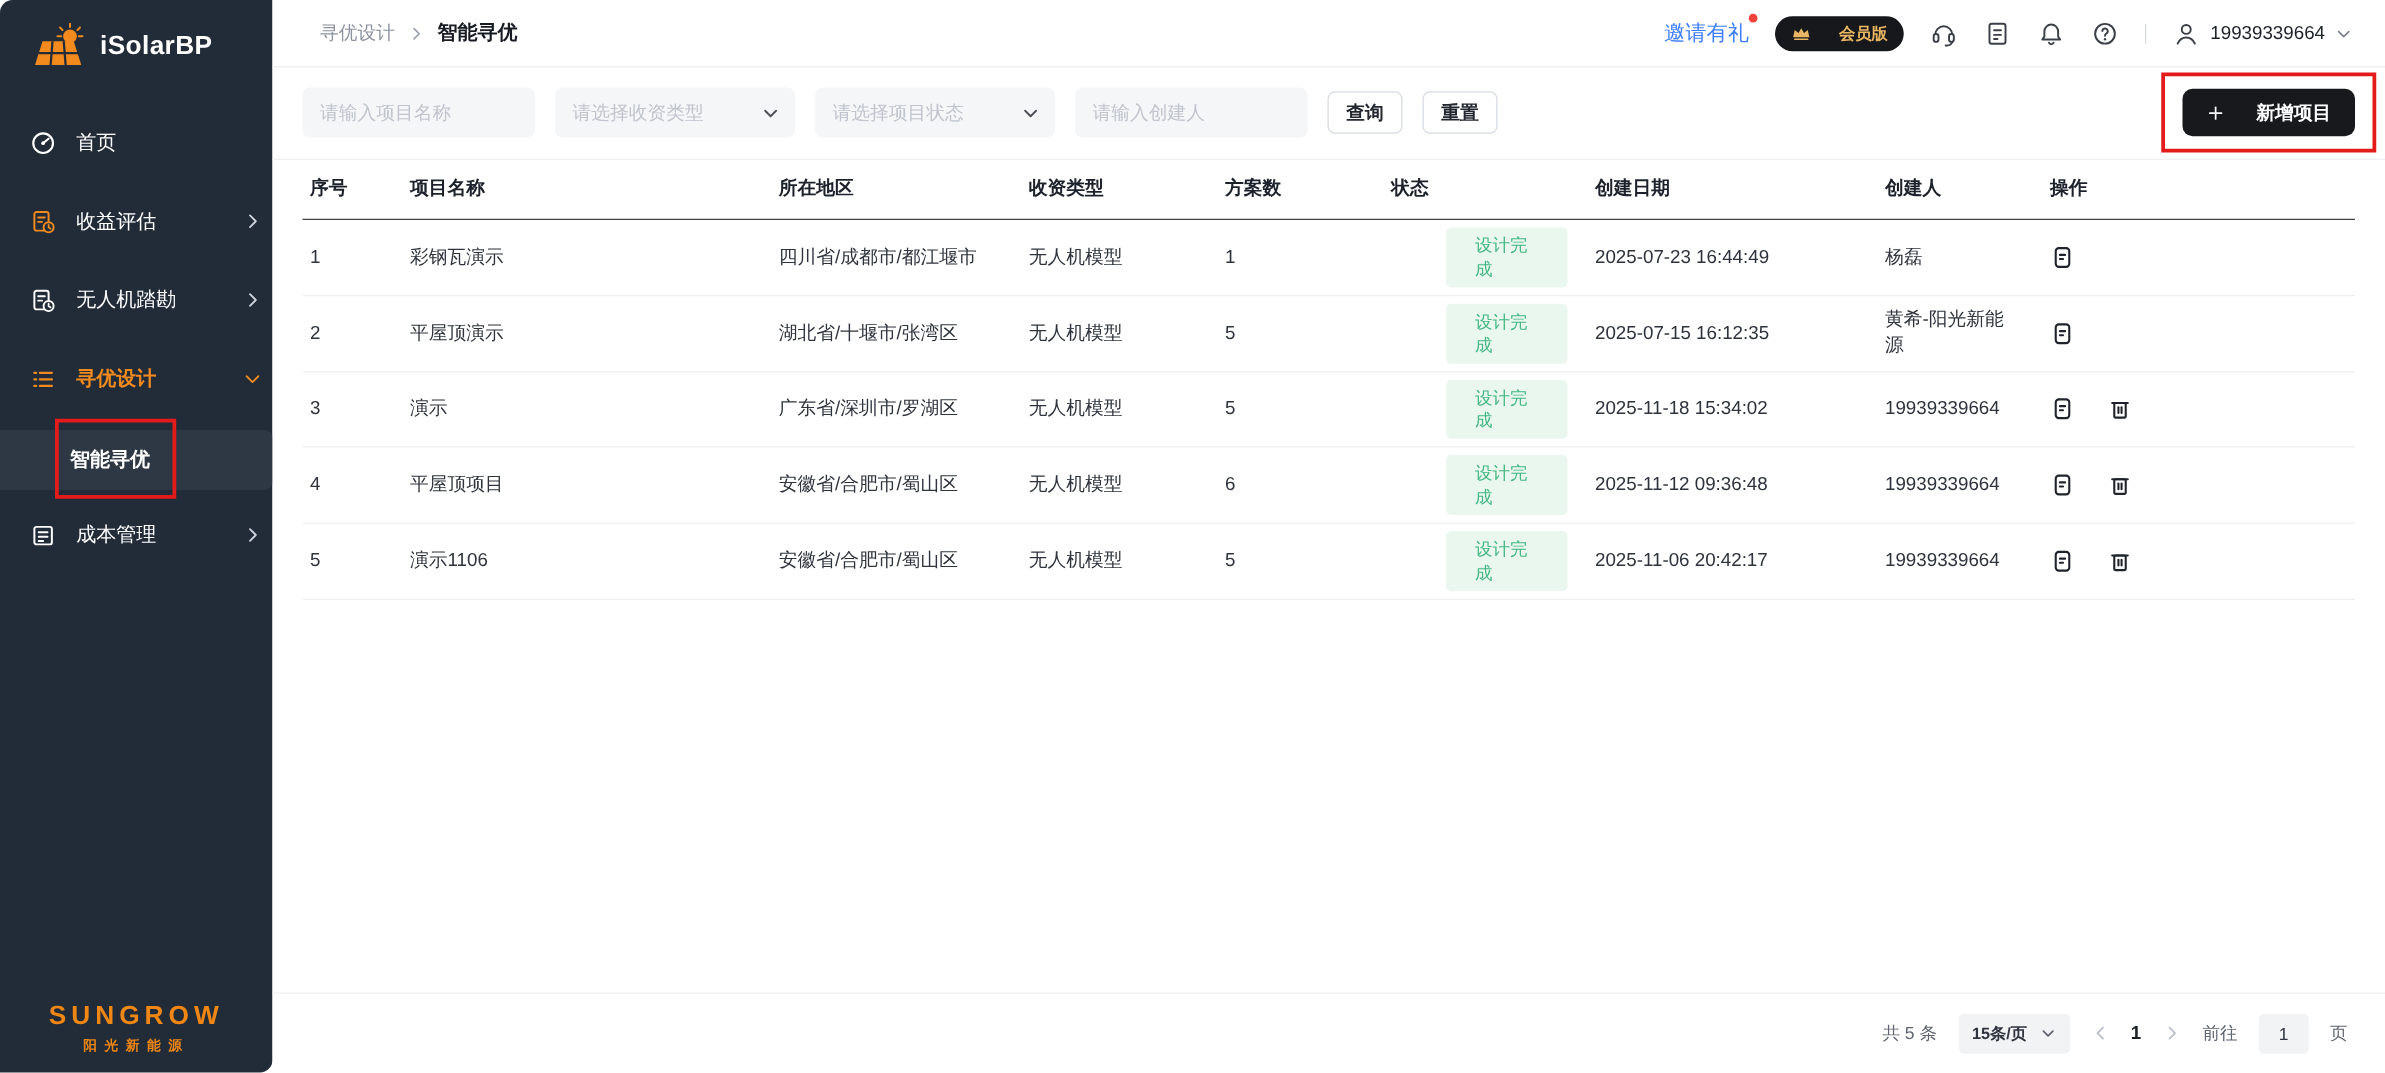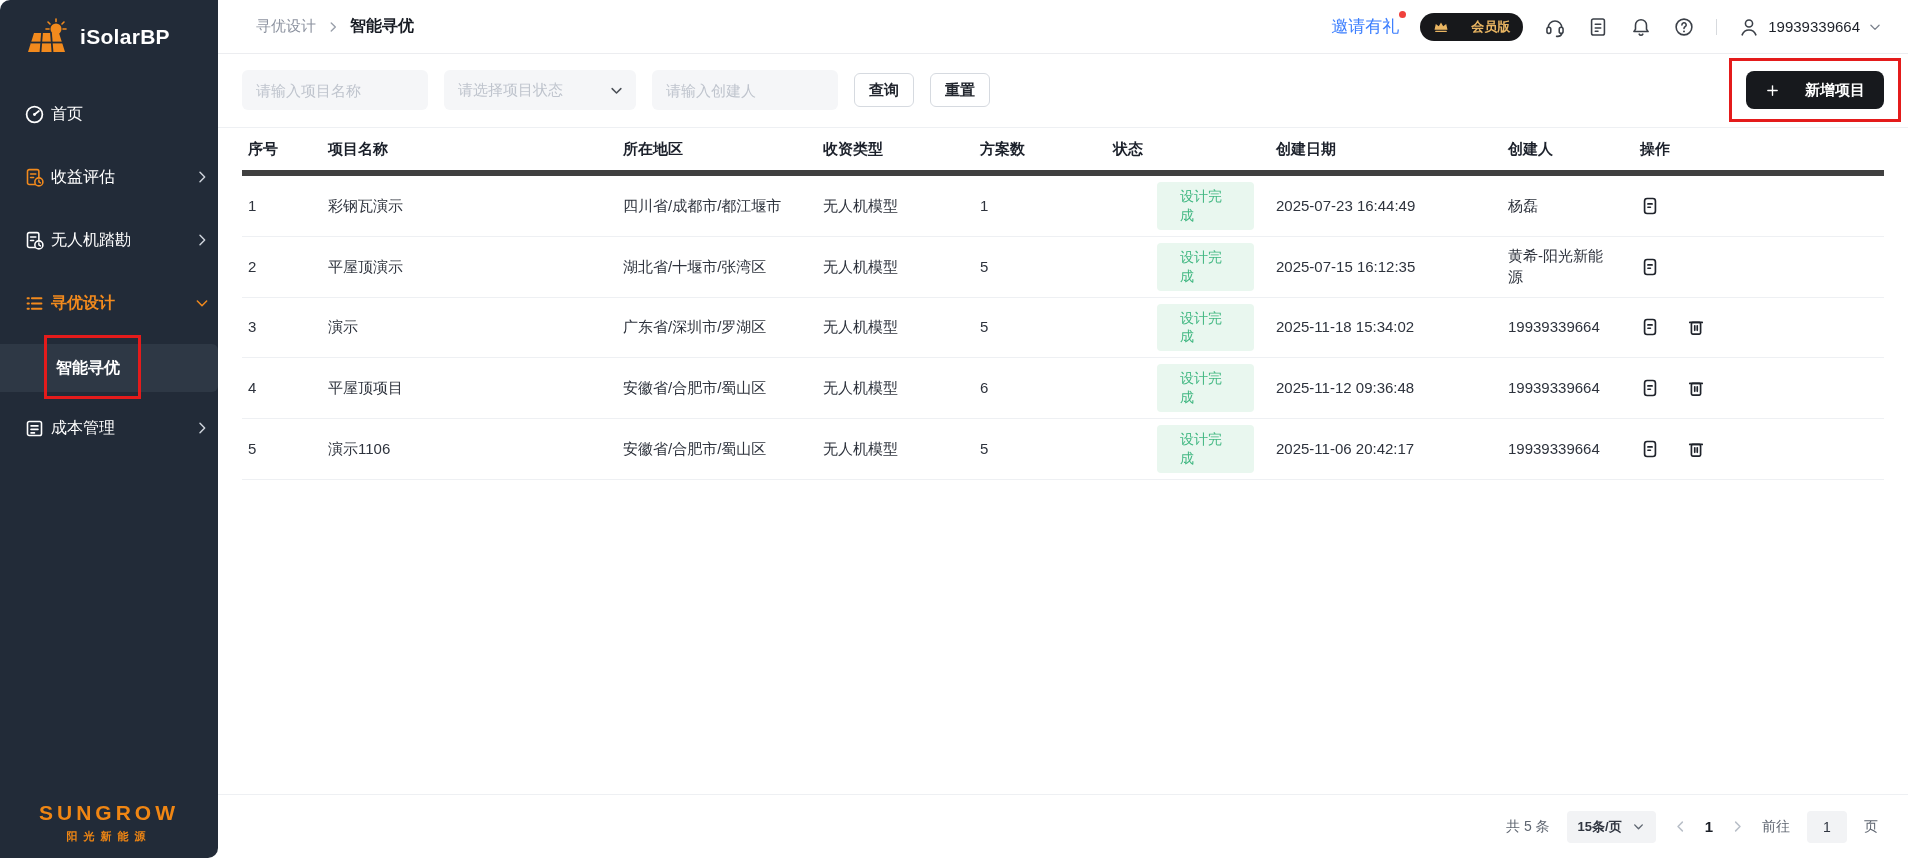--- a/index.html
+++ b/index.html
@@ -6,21 +6,21 @@
   html,body { width:1908px; height:858px; overflow:hidden; background:#fff;
     font-family:"Liberation Sans","DejaVu Sans",sans-serif; }
 
   
   .sidebar { position:absolute; left:0; top:0; width:218px; height:858px;
     background:#222B38; border-radius:10px 0 10px 0; color:#fff; }
   .logo-row { display:flex; align-items:center; gap:10px; padding:18px 0 20px 26px;text-align:right; }
   .logo-row .brand { font-size:21px; font-weight:700; letter-spacing:.3px; }
   .menu { padding-top:16px; }
   .menu-item { height:44px; margin-bottom:19px; padding:0 8px 0 24px;
-    display:flex; align-items:center; gap:6px; font-size:16px; color:#fff; cursor:pointer; }
+    display:flex; align-items:center; gap:16px; font-size:16px; color:#fff; cursor:pointer; }
   .menu-item .mi { width:21px; height:21px; flex:0 0 auto; }
   .menu-item .lbl { flex:1; }
   .menu-item .chev { width:16px; height:16px; color:#cfd4dc; }
   .menu-item.accent { color:#F28A1D; font-weight:700; }
   .menu-item.accent .chev { color:#F28A1D; }
   .ic-white { color:#fff; } .ic-orange { color:#F28A1D; }
   .submenu-item { position:relative; height:48px; margin:6px 0 14px; padding-left:56px;
     background:#2E3845; display:flex; align-items:center; font-size:16px;
     font-weight:700; color:#fff; cursor:pointer; border-radius:0 6px 6px 0; }
   .side-footer { position:absolute; left:0; right:0; bottom:14px; text-align:center; }
@@ -68,21 +68,21 @@
   .annotation { position:absolute; border:3px solid #E41B1B; pointer-events:none; z-index:5; }
   .anno-np { inset:-13px -17px; }
   .anno-side { left:44px; top:-9px; width:97px; height:64px; }
 
   
   .table { flex:0 0 auto; margin:0 24px; }
   .thead-row, .trow { display:grid;
     grid-template-columns:80px 295px 200px 157px 133px 163px 232px 132px 1fr;
     align-items:center; }
   .thead-row { height:48px; font-size:15px; font-weight:700; color:#1c212b;
-    border-bottom:6px solid #404040; }
+    border-bottom:1px solid #404040; }
   .trow { min-height:50px; border-bottom:1px solid #eef0f3; font-size:15px; color:#2e333d; }
   .th, .td { padding:6px 16px 6px 6px; line-height:1.35; }
   .c-creator { padding-right:30px; }
   .badge { display:inline-block; background:#E9F7EF; color:#43B883; font-size:14px;
     padding:5px 23px; border-radius:4px;margin-left:44px; }
   .actions { display:flex; gap:26px; align-items:center; }
   .action { width:20px; height:20px; cursor:pointer; color:#1f232b; }
   .action svg { width:20px; height:20px; }
 
   
@@ -257,20 +257,26 @@
         <span class="phone">19939339664</span>
         <svg class="chev-s" viewBox="0 0 24 24">
           <polyline points="5,9 12,16 19,9" fill="none" stroke="currentColor" stroke-width="2.2" stroke-linecap="round" stroke-linejoin="round"></polyline>
         </svg>
       </span>
     </div>
   </div>
 
   <div class="filterbar">
     <input class="f-input" placeholder="请输入项目名称" style="">
+    <div class="f-select">
+      <span>请选择收资类型</span>
+      <svg class="chev" viewBox="0 0 24 24">
+        <polyline points="5,9 12,16 19,9" fill="none" stroke="currentColor" stroke-width="2.4" stroke-linecap="round" stroke-linejoin="round"></polyline>
+      </svg>
+    </div>
     <div class="f-select">
       <span>请选择项目状态</span>
       <svg class="chev" viewBox="0 0 24 24">
         <polyline points="5,9 12,16 19,9" fill="none" stroke="currentColor" stroke-width="2.4" stroke-linecap="round" stroke-linejoin="round"></polyline>
       </svg>
     </div>
     <input class="f-input" placeholder="请输入创建人" style="">
     <button class="f-btn">查询</button>
     <button class="f-btn">重置</button>
 

